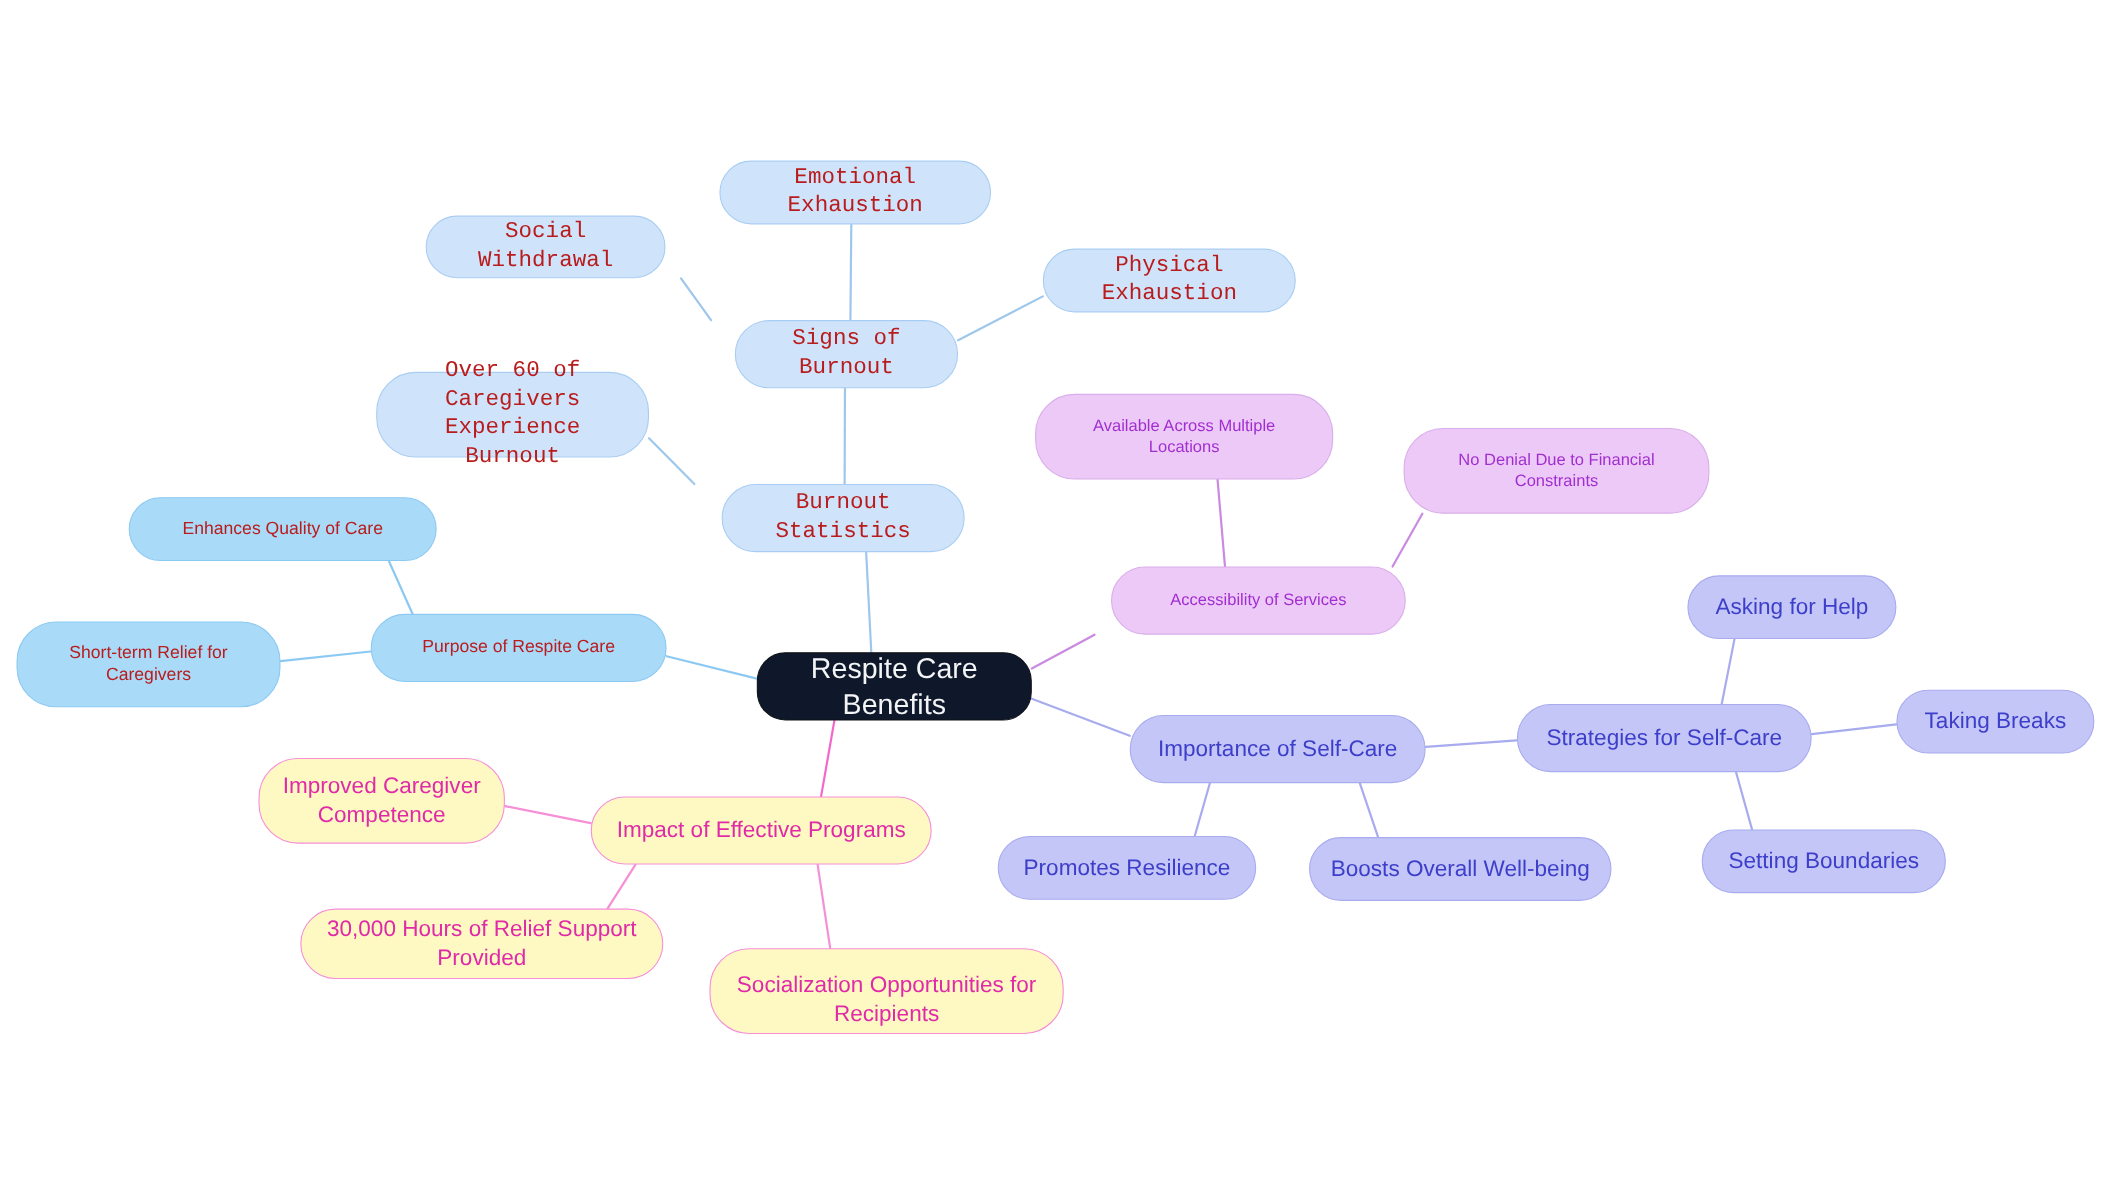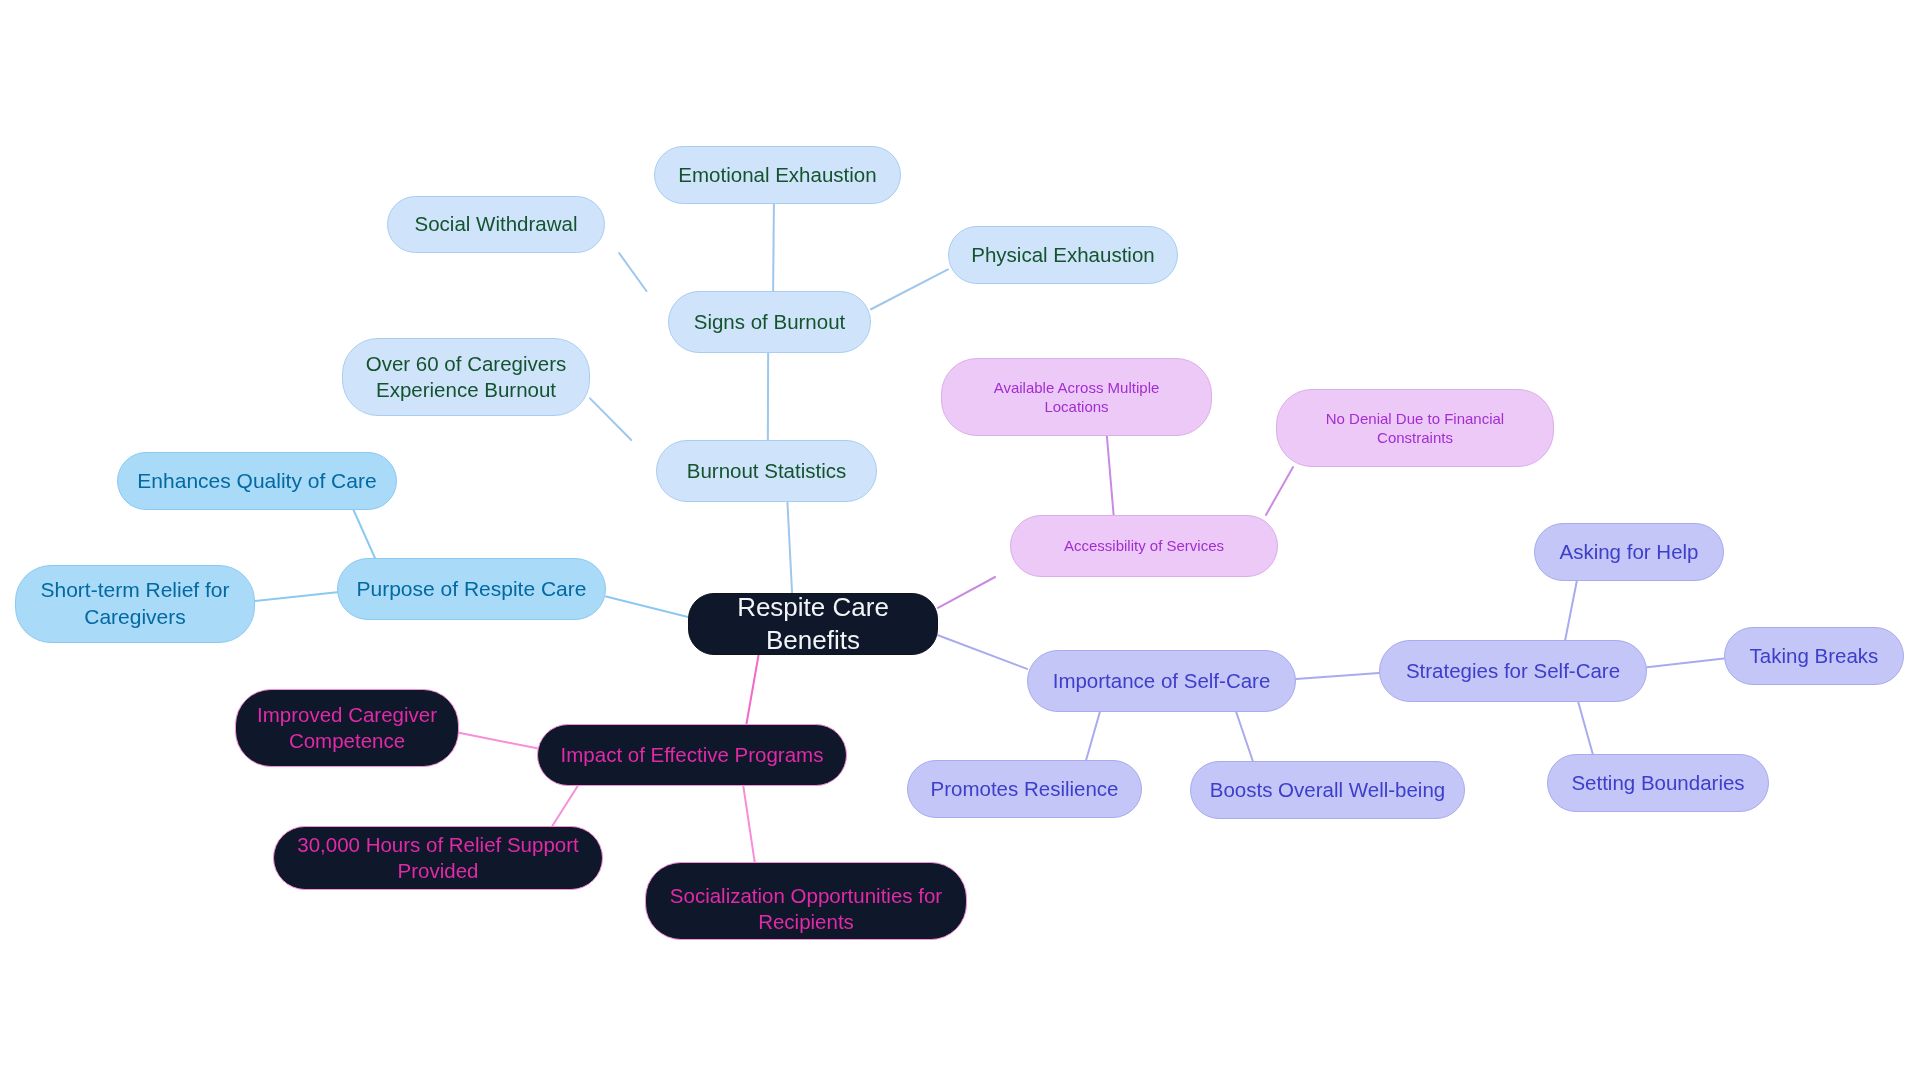--- a/index.html
+++ b/index.html
@@ -37,43 +37,44 @@
     background: #0f172a;
     color: #f2f4f6;
     border: 1px solid #0f1419;
     font-size: 26px;
     border-radius: 26px;
     justify-content: center;
   }
   .node.blue {
     background: #cfe4fb;
     border: 1.6px solid #a9cdf2;
-    color: #14532d;
+    color: #b91c1c;
     font-size: 20.5px;
+    font-family: Liberation Mono, monospace;
   }
   .node.cyan {
     background: #a9daf8;
     border: 1.6px solid #8cc9f2;
-    color: #0369a1;
-    font-size: 21px;
+    color: #b91c1c;
+    font-size: 16px;
   }
   .node.violet {
     background: #edc9f7;
     border: 1.6px solid #d9aeea;
     color: #a12ed0;
     font-size: 15px;
   }
   .node.peri {
     background: #c3c6f7;
     border: 1.6px solid #a8abee;
     color: #3d3ec9;
     font-size: 20.5px;
   }
   .node.pink {
-    background: #0f172a;
+    background: #fef9c3;
     border: 1.6px solid #f68fd6;
     color: #e02aa8;
     font-size: 20.5px;
   }
 </style>
 </head>
 <body>
 
 <div id="canvas">
   <svg id="edges">

